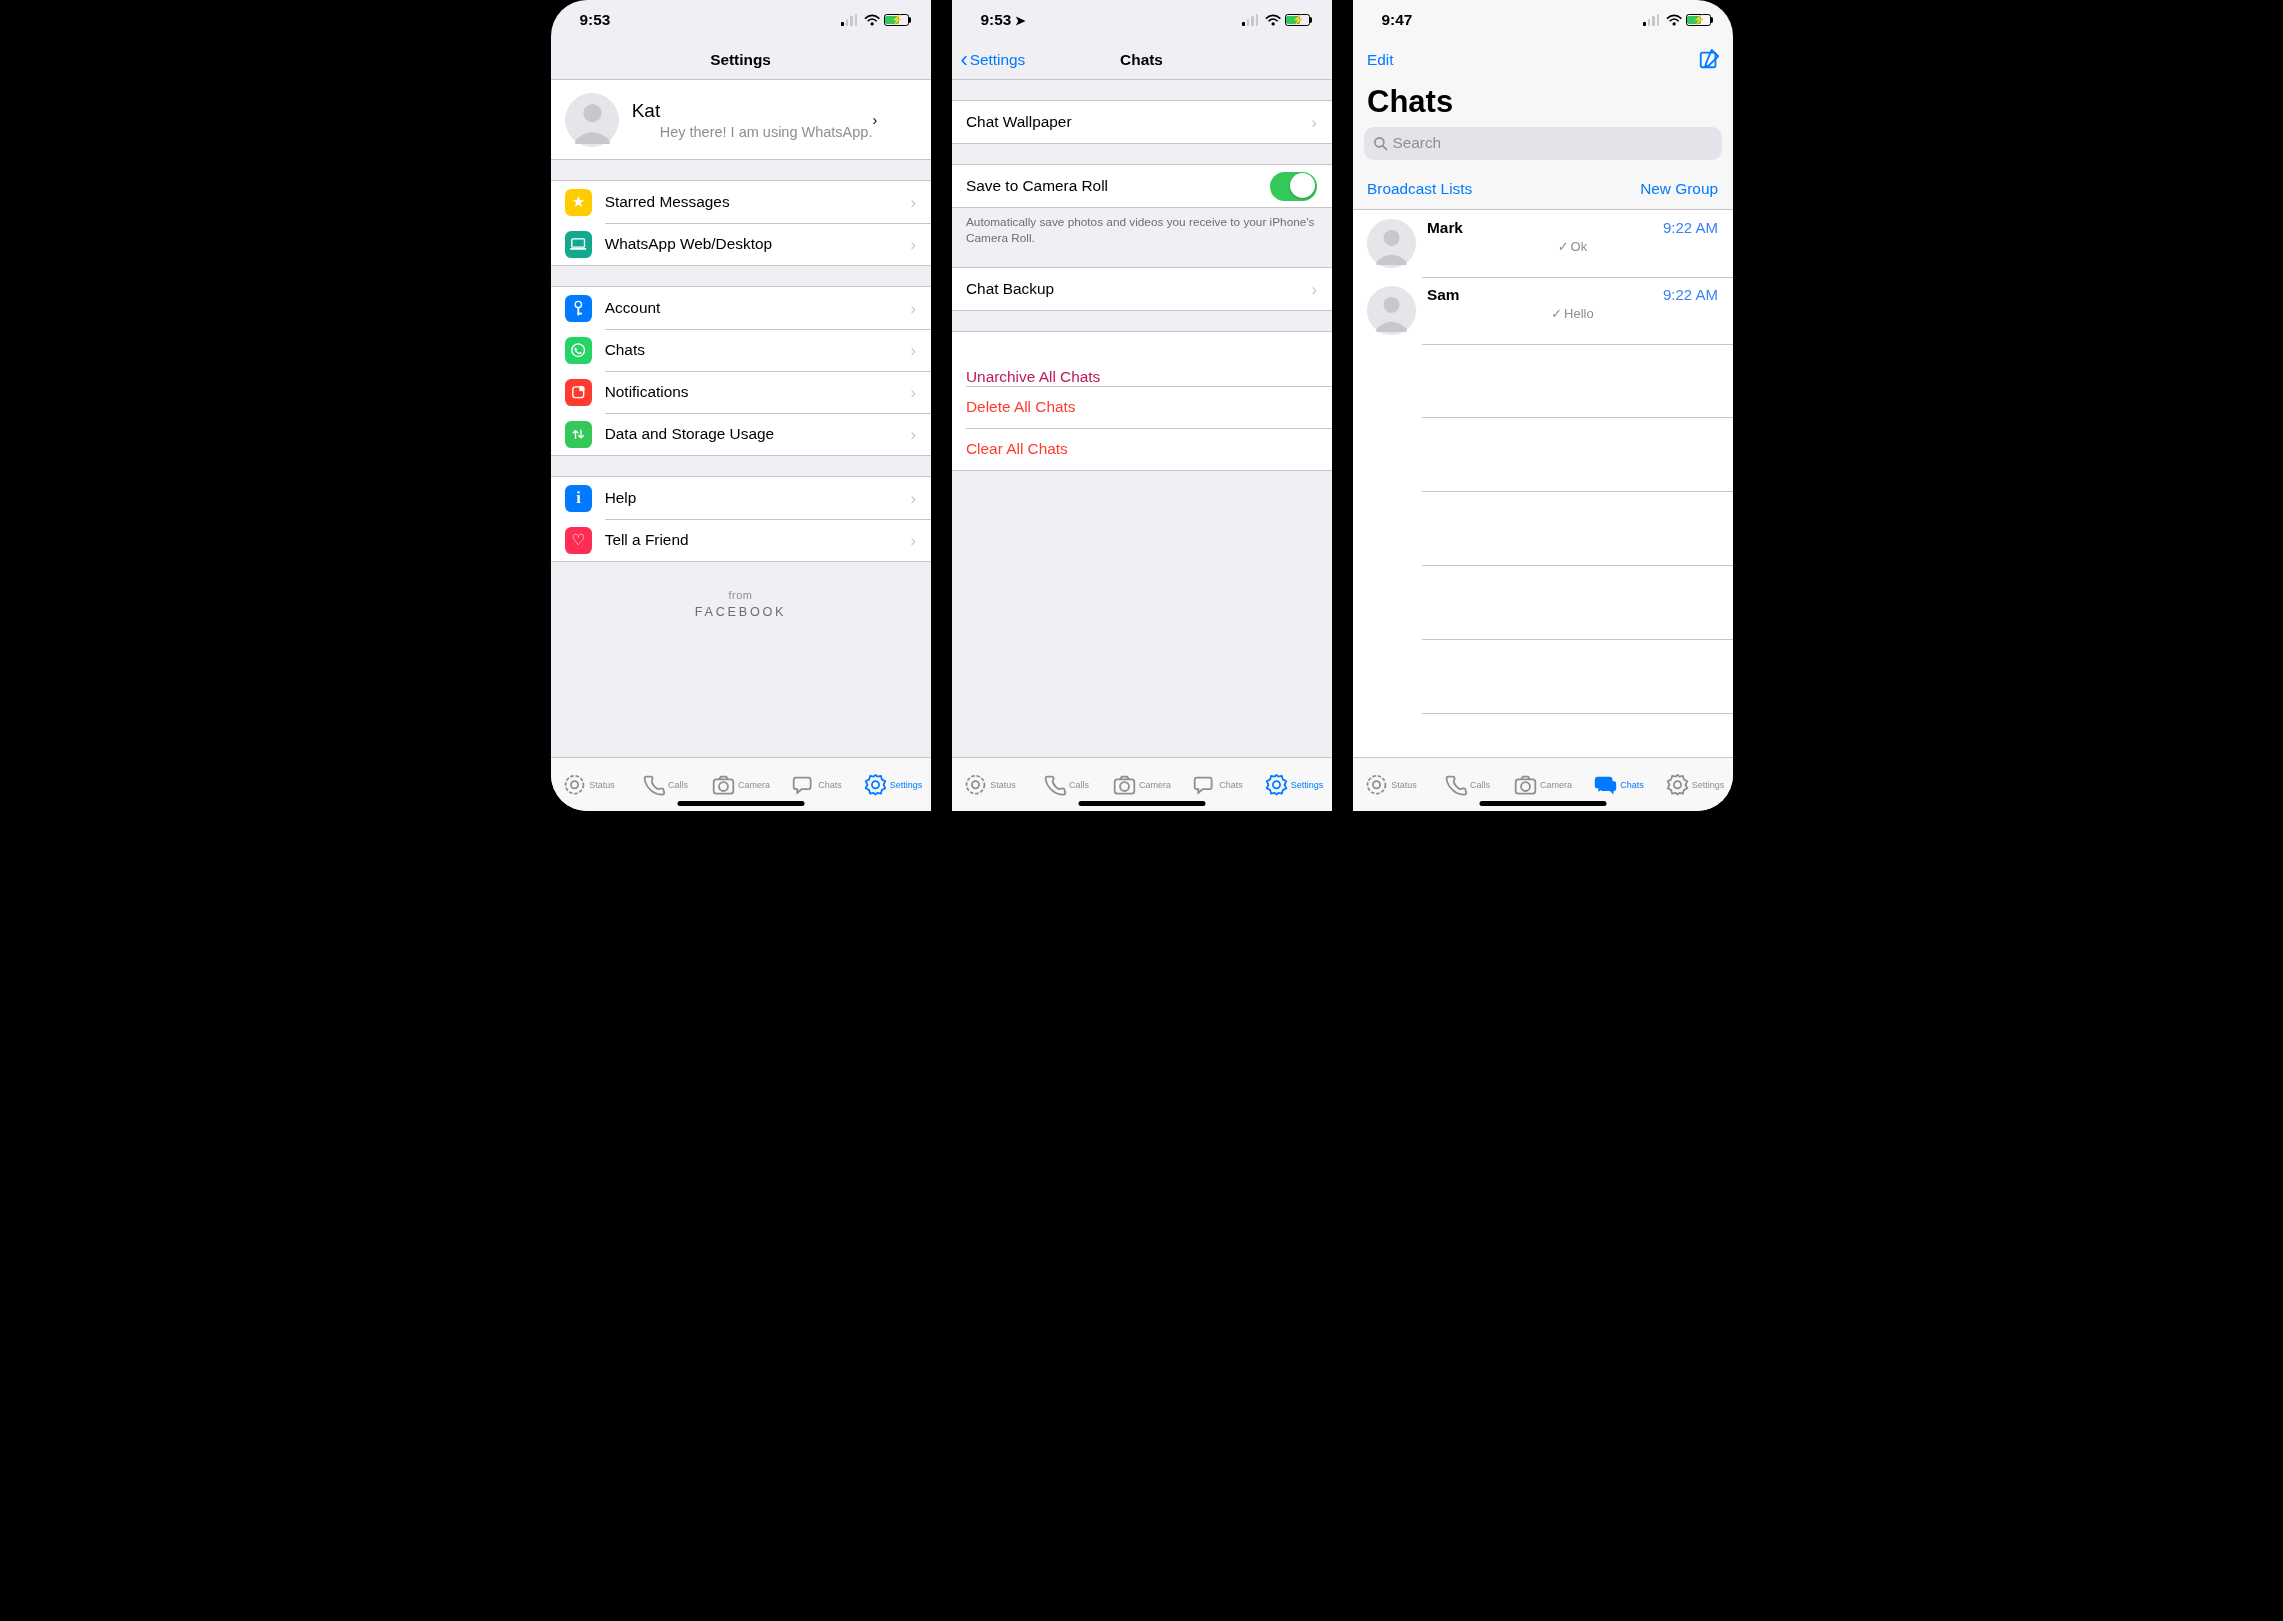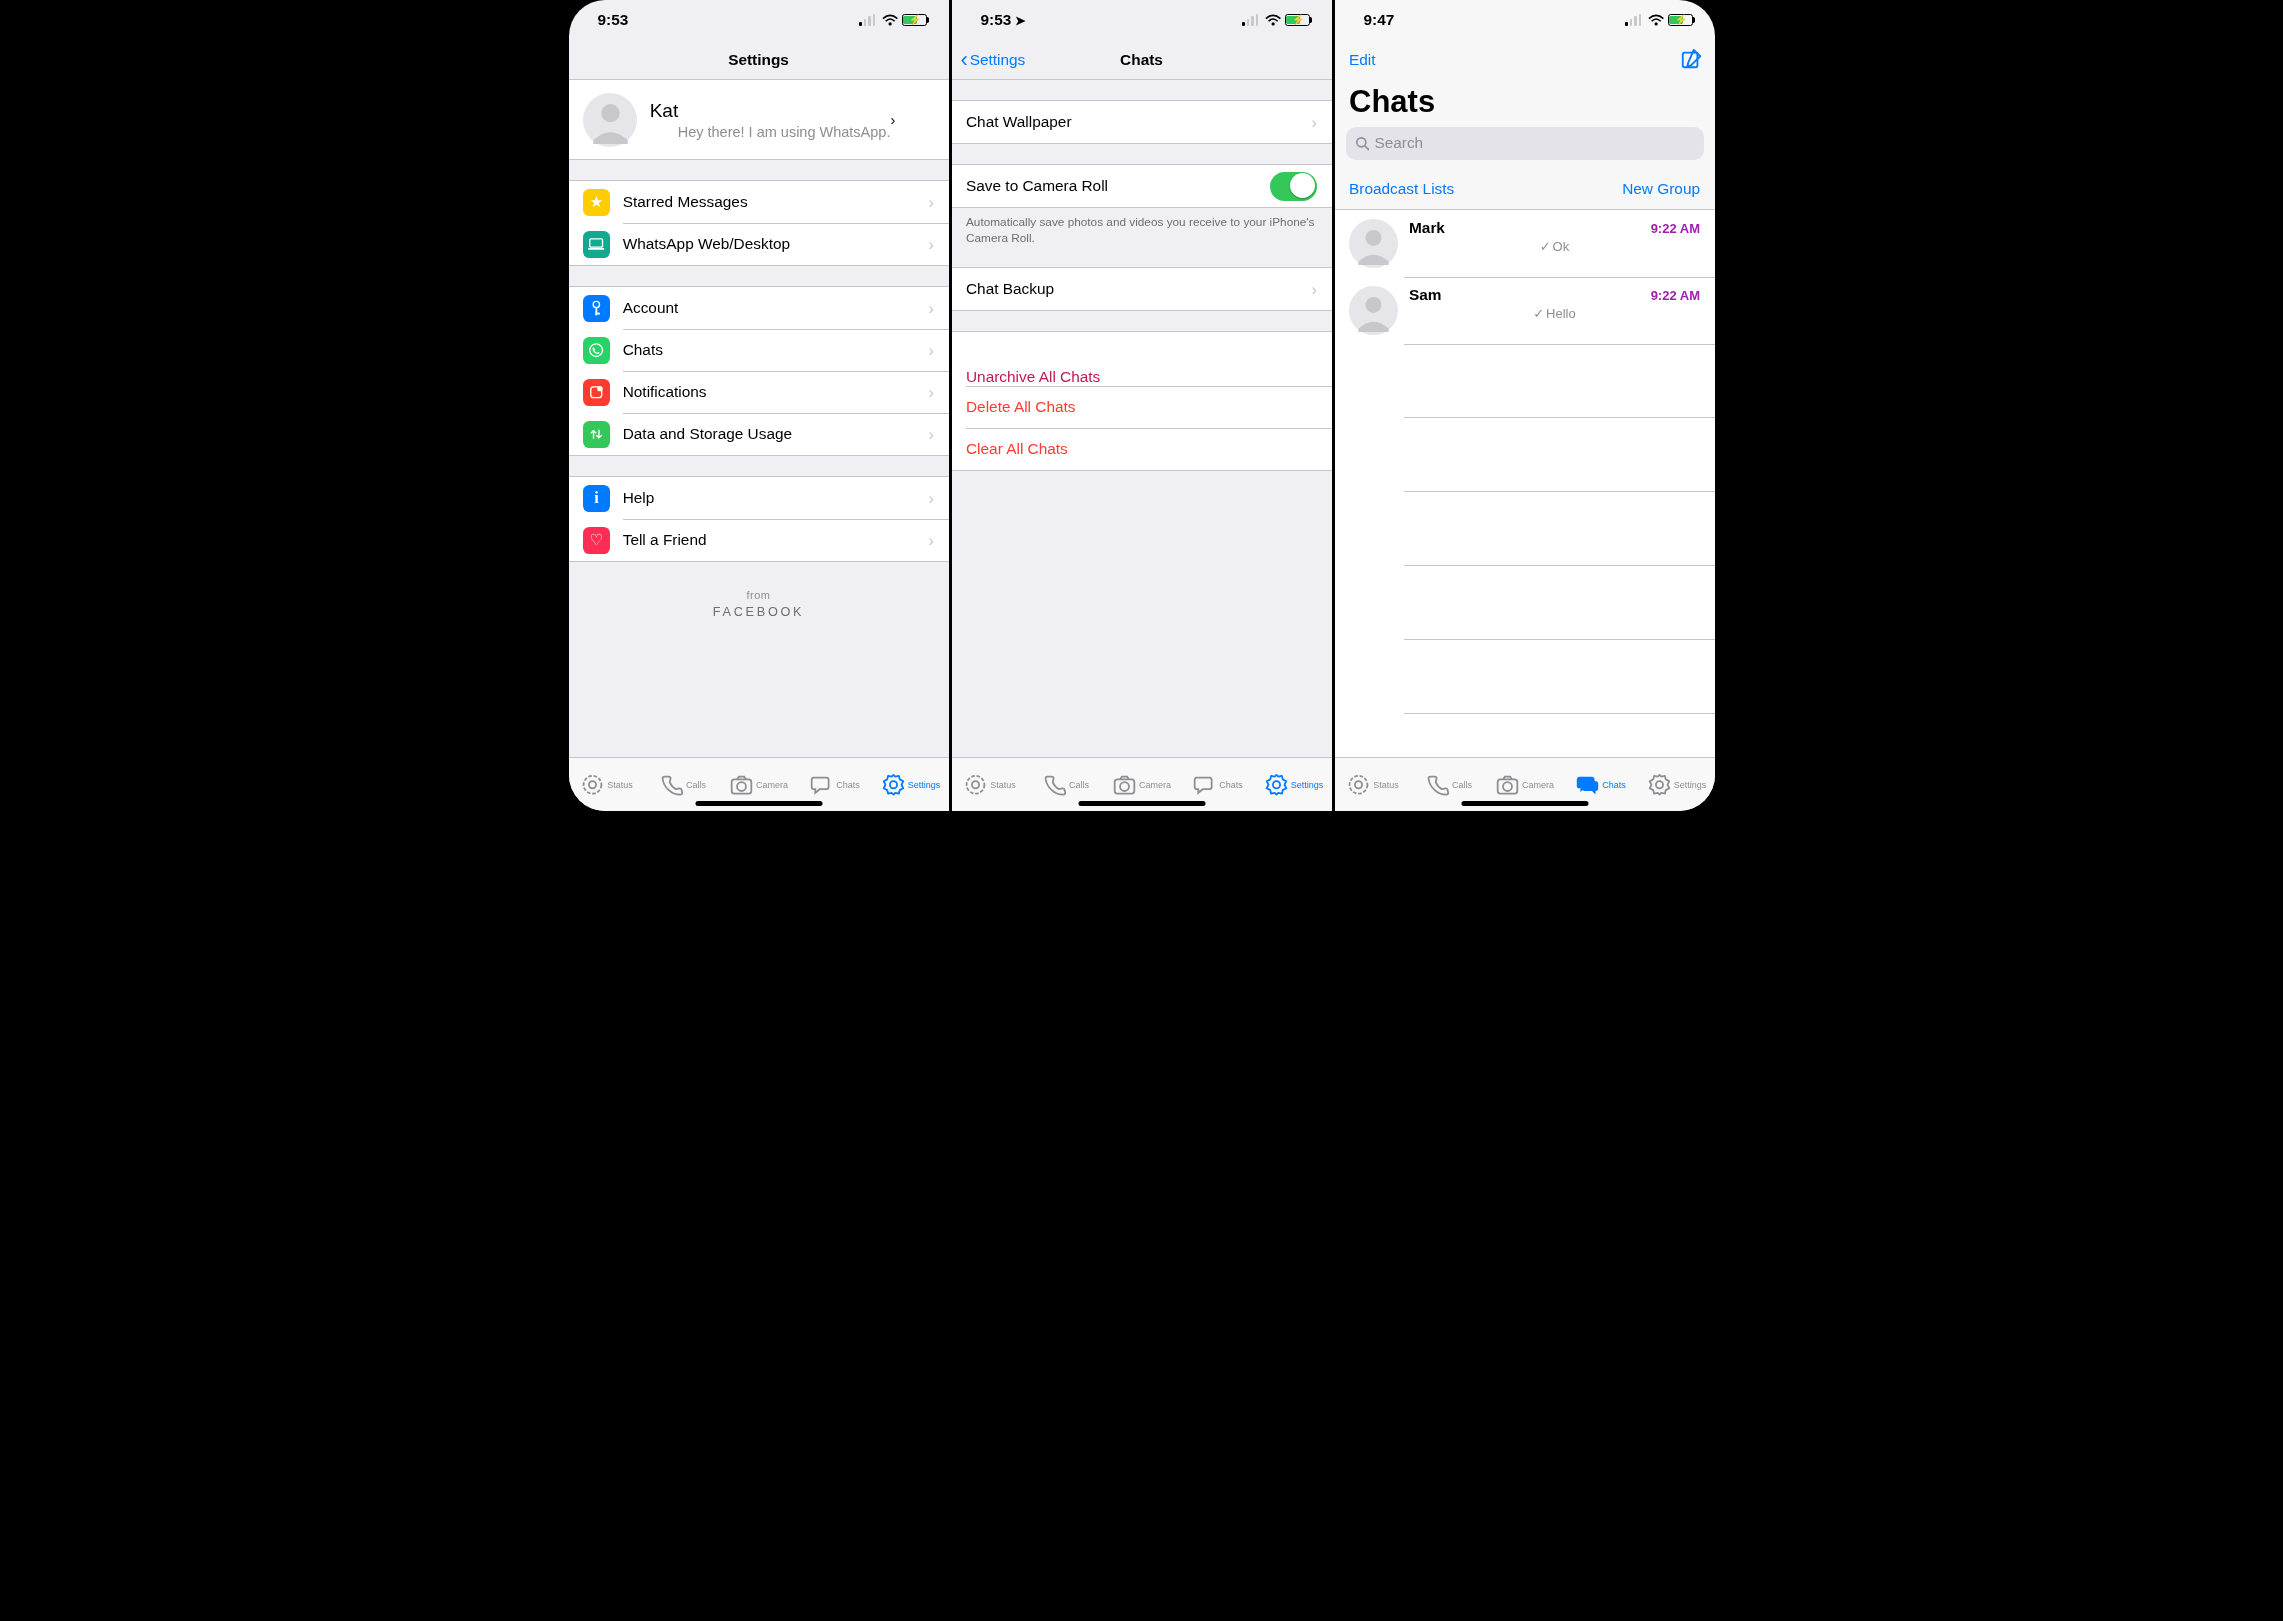--- a/index.html
+++ b/index.html
@@ -1,17 +1,17 @@
 <!DOCTYPE html>
 <html style="font-size:14.5px"><head>
 <meta charset="utf-8">
 <style>
   * { box-sizing: border-box; margin: 0; padding: 0; font-family: -apple-system, "Helvetica Neue", Helvetica, Arial, sans-serif; }
   body { background: #000; display: flex; justify-content: center; }
-  .stage { display: flex; gap: 3px; background: #000; }
+  .stage { display: flex; gap: 21px; background: #000; }
   .phone { width: 380px; height: 811px; background: #efeff4; display: flex; flex-direction: column; position: relative; overflow: hidden; }
   .phone:nth-child(1) { border-radius: 36px 0 0 36px; }
   .phone:nth-child(3) { border-radius: 0 36px 36px 0; }
   
   .statusbar { height: 40px; display: flex; align-items: center; justify-content: space-between; padding: 0 22px 0 29px; font-weight: 600; font-size: 15.4px; }
   .statusbar .right { display: flex; align-items: center; gap: 3.6px; }
   .sig { display: inline-flex; align-items: flex-end; gap: 1.8px; margin-right: 2.7px; }
   .sig span { width: 2.7px; background: #c7c7cc; border-radius: 0.9px; }
   .sig span.on { background: #000; }
   .sig span:nth-child(1){height:4.5px}.sig span:nth-child(2){height:7.2px}.sig span:nth-child(3){height:10px}.sig span:nth-child(4){height:12.7px}
@@ -51,21 +51,21 @@
   .fromfb .fb { letter-spacing:2.7px; font-size:12.7px; margin-top:3.6px; color:#6d6d72; }
   
   .chatlist { background:#fff; flex:1; }
   .chatrow { display:flex; padding:9px 14.5px; position:relative; }
   .chatrow::after { content:""; position:absolute; bottom:0; left:69px; right:0; height:0.5px; background:#c6c6c8; }
   .avatar-md { width:49px; height:49px; border-radius:50%; background:#e5e5ea; margin-right:11px; display:flex; align-items:center; justify-content:center; flex-shrink:0; }
   .avatar-md svg { width:43px; height:43px; }
   .chatrow .meta { flex:1; min-width:0; }
   .chatrow .top { display:flex; justify-content:space-between; align-items:baseline; }
   .chatrow .cname { font-size:15.4px; font-weight:600; }
-  .chatrow .ctime { font-size:13px; color:#a21caf;font-weight:bold; }
+  .chatrow .ctime { font-size:15px; color:#3b82f6; }
   .chatrow .preview { color:#8e8e93; font-size:13px; margin-top:1.8px;text-align:center; }
   .chatrow .tick { color:#8e8e93; margin-right:1.8px; }
   
   .tabbar { margin-top:auto; height:54px; border-top:0.5px solid #c6c6c8; background:#f8f8f8; display:flex; }
   .tabbar .tab { flex:1; display:flex; flex-direction:row; align-items:center; justify-content:center; font-size:9px; color:#8e8e93; gap:1.8px; }
   .tabbar .tab.active { color:#007aff; }
   .tabbar svg { width:25px; height:23.5px; }
   .homebar { position:absolute; bottom:5.4px; left:50%; transform:translateX(-50%); width:127px; height:4.5px; background:#000; border-radius:2.7px; }
   .blue { color:#be185d;margin-top:36px; }
   .red { color:#ff3b30; }

